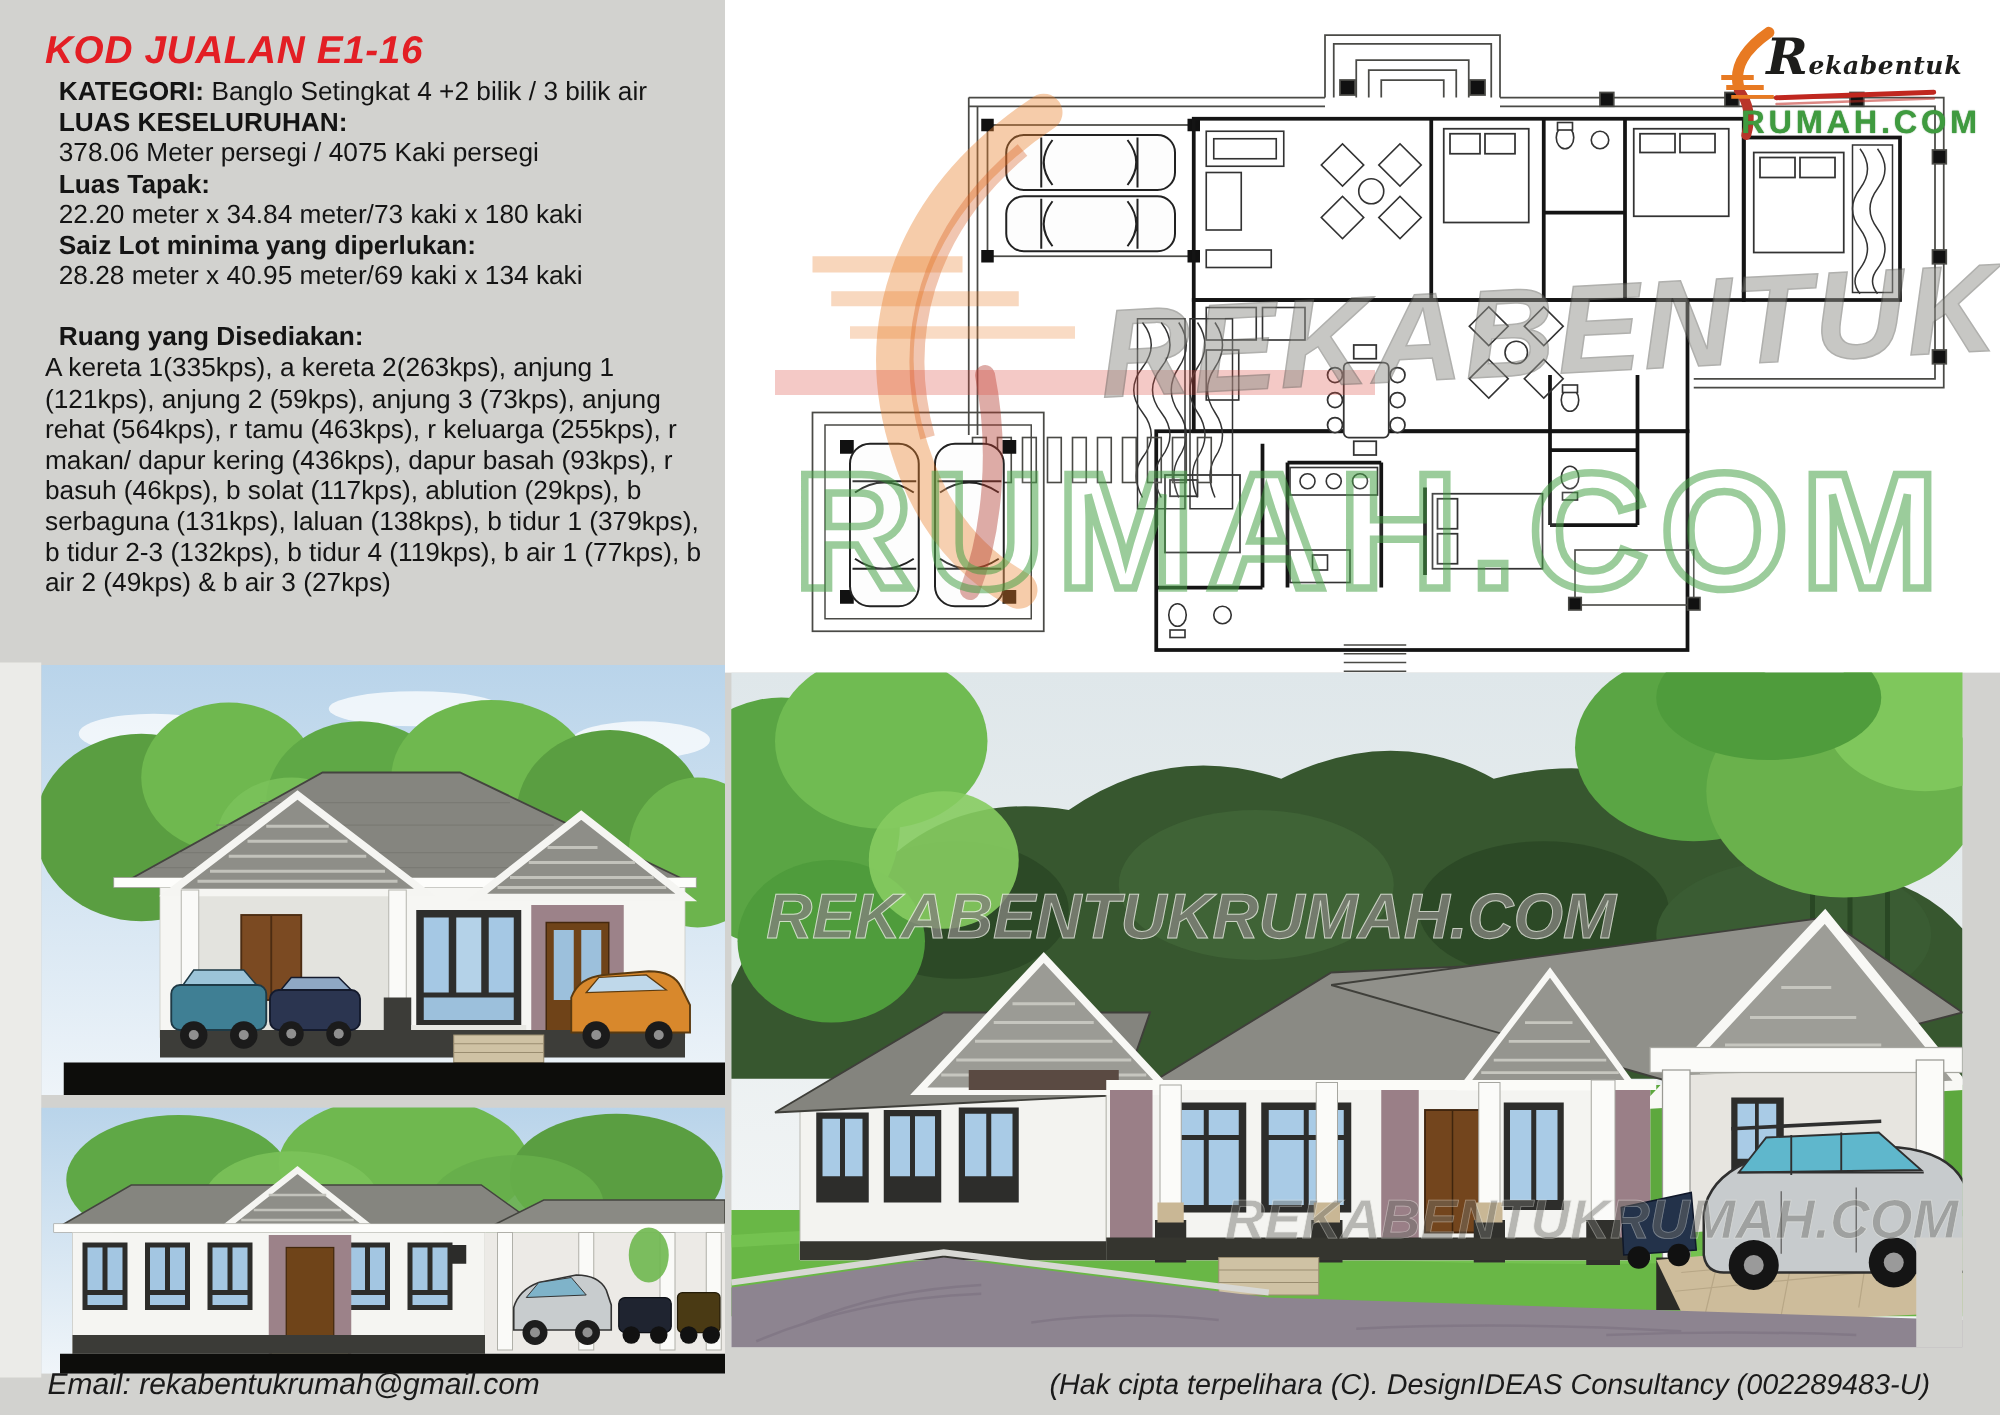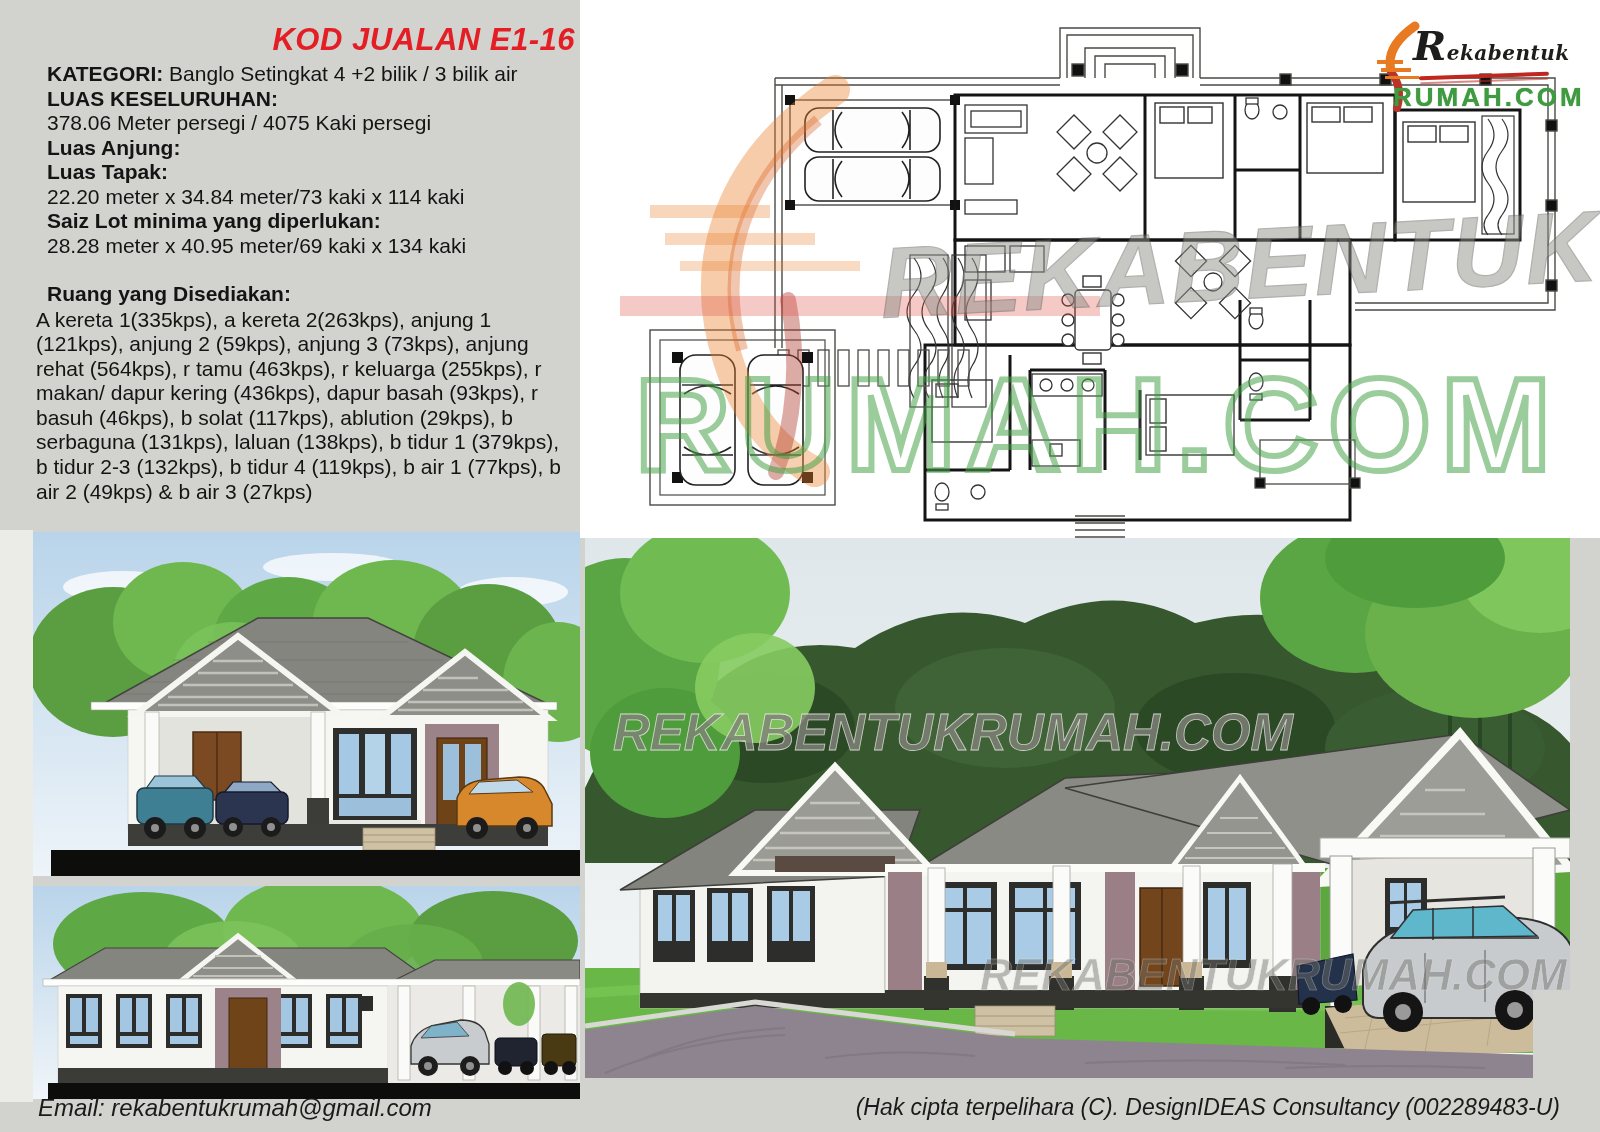--- a/index.html
+++ b/index.html
@@ -1,41 +1,41 @@
 <!DOCTYPE html>
 <html><head>
 <meta charset="utf-8">
 <style>
   html,body{margin:0;padding:0;background:#bdbdba;font-family:"Liberation Sans",sans-serif;}
   .page{position:relative;width:1600px;height:1132px;margin:0 auto;background:#d2d2cf;overflow:hidden;}
   .plan-panel{position:absolute;left:580px;top:0;width:1020px;height:538px;background:#ffffff;}
   .plan-svg{position:absolute;left:0;top:0;}
   
   .info{position:absolute;left:30px;top:16px;width:545px;color:#141414;}
-  .code{font-style:italic;font-weight:800;font-size:31px;letter-spacing:.5px;color:#e31e24;margin:6px 0 4px 6px;text-align:right;}
+  .code{font-style:italic;font-weight:800;font-size:31px;letter-spacing:.5px;color:#e31e24;margin:6px 0 4px 6px;}
   .iline{font-size:21px;line-height:24.5px;margin-left:17px;}
   .b{font-weight:700;}
   .rooms-head{margin-top:24px;}
   .rooms{font-size:21px;line-height:24.6px;margin-left:6px;margin-top:1px;}
   
   .logo{position:absolute;left:795px;top:18px;width:185px;height:100px;}
   .logo-swoosh{position:absolute;left:-6px;top:2px;}
   .logo-line1{position:absolute;left:38px;top:18px;font-family:"DejaVu Serif",serif;font-style:italic;font-weight:700;font-size:20px;letter-spacing:.5px;color:#1d1d1b;}
   .logo-line1::first-letter{font-size:40px;line-height:20px;}
   .logo-underline{position:absolute;left:44px;top:56px;width:130px;height:4px;background:#c0271f;transform:rotate(-2deg);border-radius:2px;box-shadow:0 5px 0 -1px rgba(192,39,31,.55);}
   .logo-line2{position:absolute;left:18px;top:64px;font-weight:700;font-size:26px;letter-spacing:3px;color:#3f9b3f;text-shadow:0 0 1px #2d7a2d;}
   
   .elev1{position:absolute;left:33px;top:532px;}
   .elev2{position:absolute;left:33px;top:886px;}
   .render3d{position:absolute;left:585px;top:538px;}
   .left-strip{position:absolute;left:0;top:530px;width:33px;height:572px;background:#ebebe8;}
   
   .caption{position:absolute;top:1094px;font-style:italic;font-size:24px;color:#1a1a1a;}
   .caption.email{left:38px;font-weight:500;}
-  .caption.copy{right:40px;font-size:23px;}
+  .caption.copy{right:56px;font-size:23px;}
 </style>
 </head>
 <body>
 
 <div class="page">
 
   <div class="plan-panel">
     <svg class="plan-svg" width="1020" height="538" viewBox="0 0 1020 538">
       <rect x="0" y="0" width="1020" height="538" fill="#ffffff"></rect>
 
@@ -229,23 +229,22 @@
       <div class="logo-underline"></div>
       <div class="logo-line2">RUMAH.COM</div>
     </div>
   </div>
 
   <div class="info">
     <div class="code">KOD JUALAN E1-16</div>
     <div class="iline"><span class="b">KATEGORI:</span><span> Banglo Setingkat 4 +2 bilik / 3 bilik air</span></div>
     <div class="iline b">LUAS KESELURUHAN:</div>
     <div class="iline">378.06 Meter persegi / 4075 Kaki persegi</div>
-    <div class="iline b">Luas Anjung:</div>
     <div class="iline b">Luas Tapak:</div>
-    <div class="iline">22.20 meter x 34.84 meter/73 kaki x 114 kaki</div>
+    <div class="iline">22.20 meter x 34.84 meter/73 kaki x 180 kaki</div>
     <div class="iline b">Saiz Lot minima yang diperlukan:</div>
     <div class="iline">28.28 meter x 40.95 meter/69 kaki x 134 kaki</div>
     <div class="iline b rooms-head">Ruang yang Disediakan:</div>
     <div class="rooms">A kereta 1(335kps), a kereta 2(263kps), anjung 1 (121kps), anjung 2 (59kps), anjung 3 (73kps), anjung rehat (564kps), r tamu (463kps), r keluarga (255kps), r makan/ dapur kering (436kps), dapur basah (93kps), r basuh (46kps), b solat (117kps), ablution (29kps), b serbaguna (131kps), laluan (138kps), b tidur 1 (379kps), b tidur 2-3 (132kps), b tidur 4 (119kps), b air 1 (77kps), b air 2 (49kps) &amp; b air 3 (27kps)</div>
   </div>
 
   <div class="left-strip"></div>
 
   <svg class="elev1" width="547" height="344" viewBox="0 0 547 344">
     <defs>

